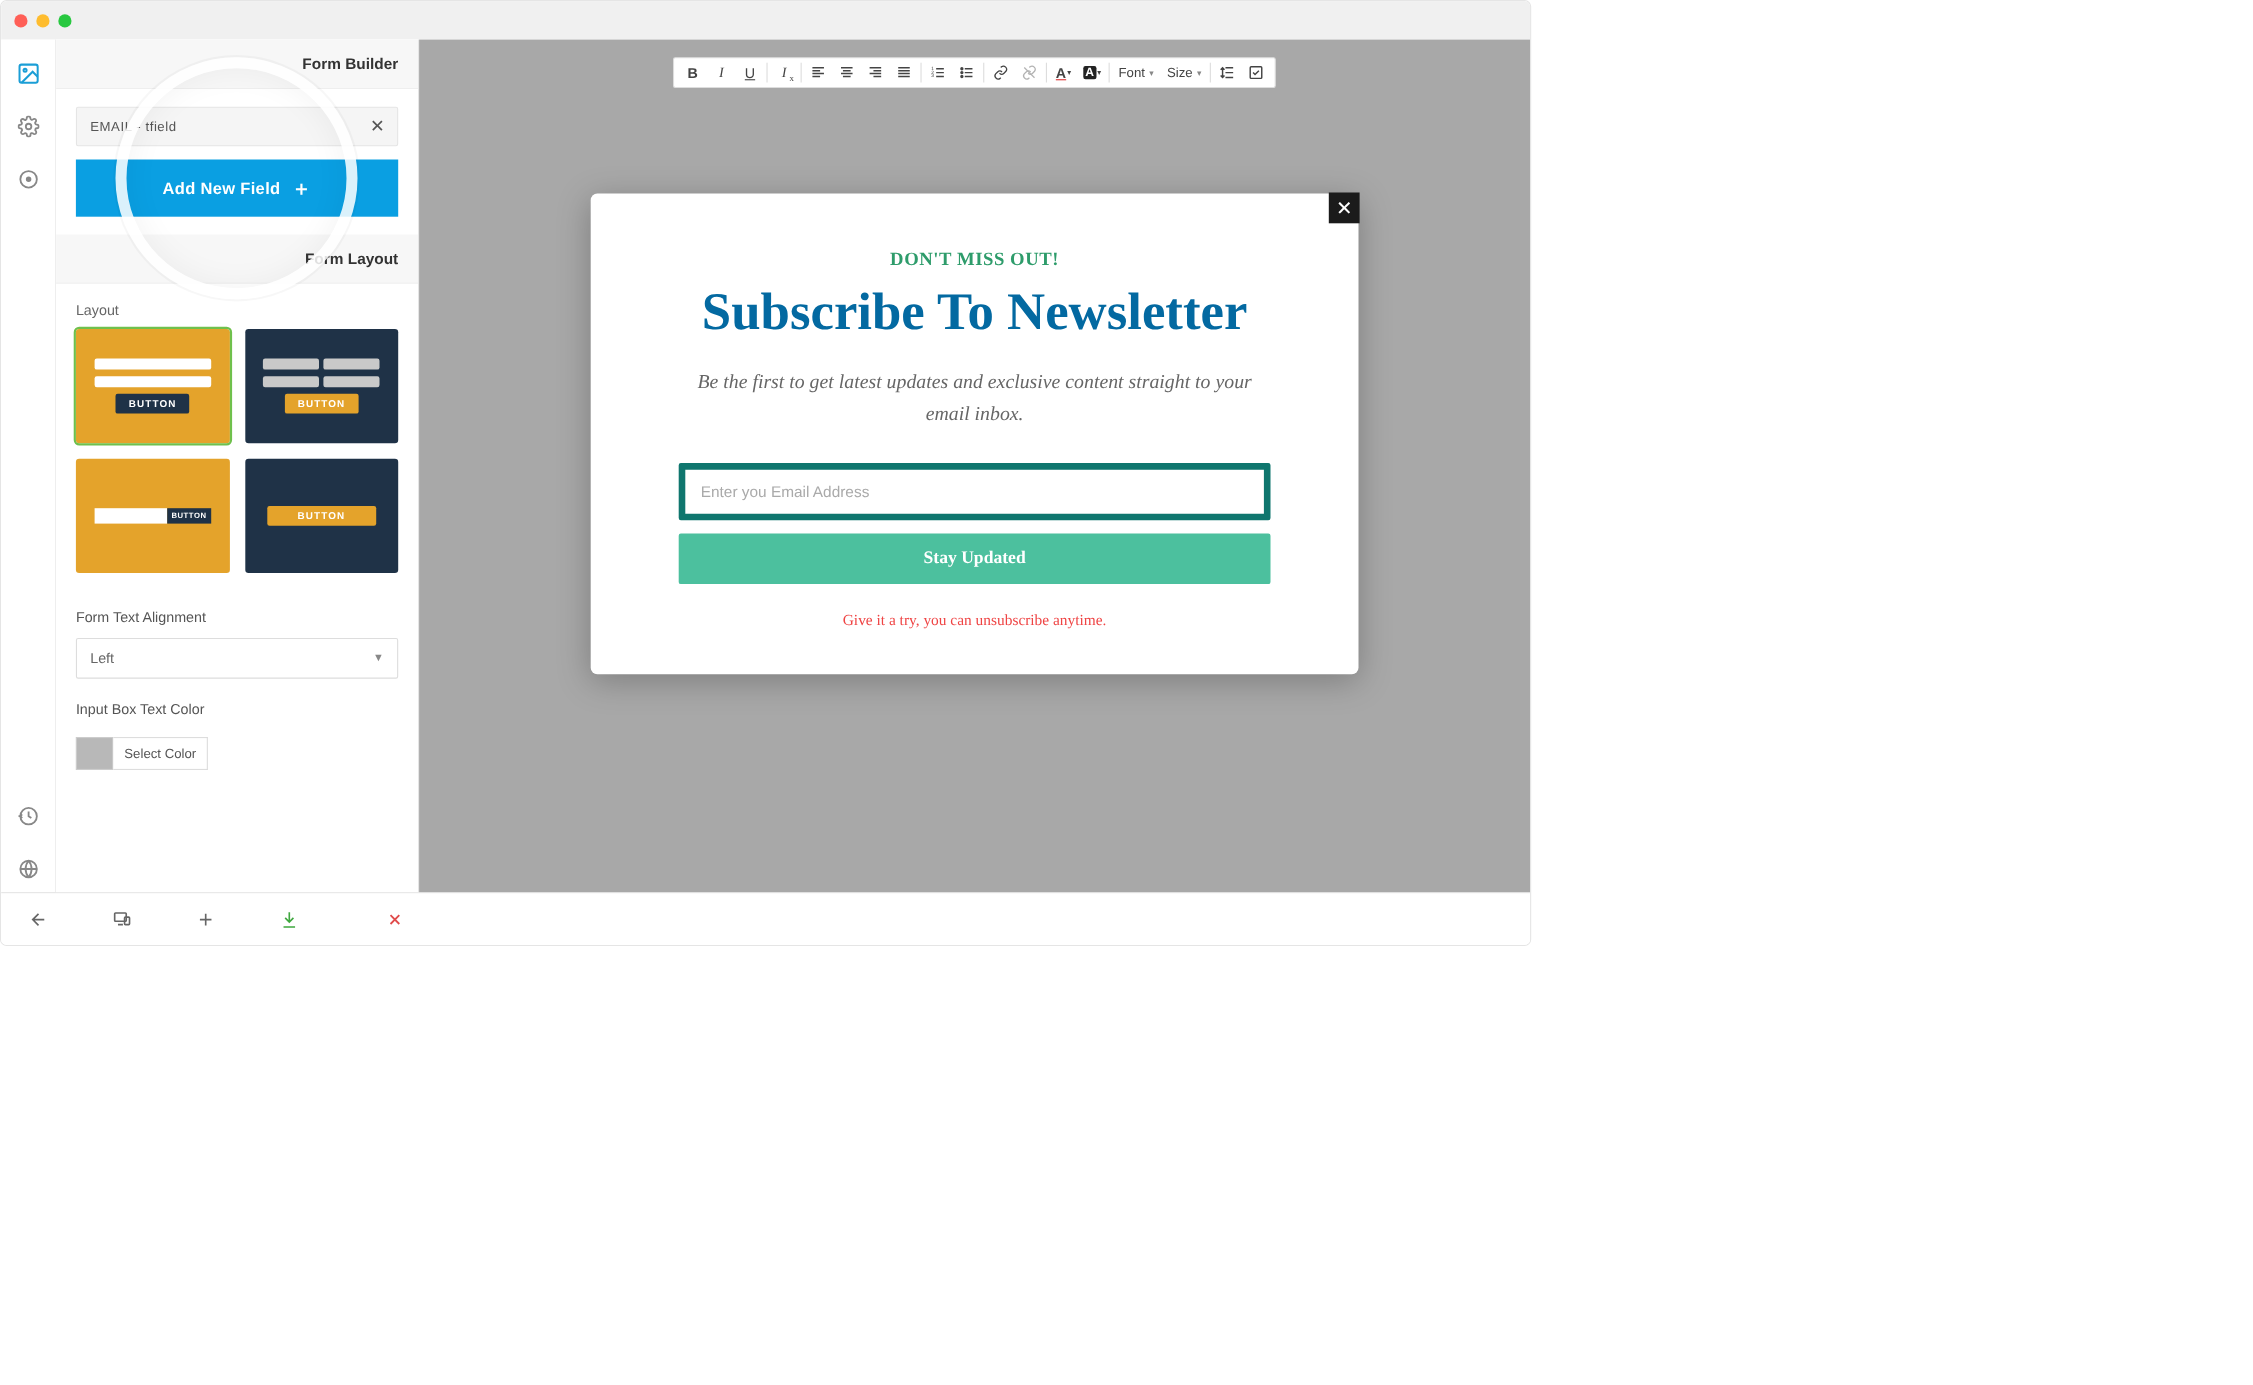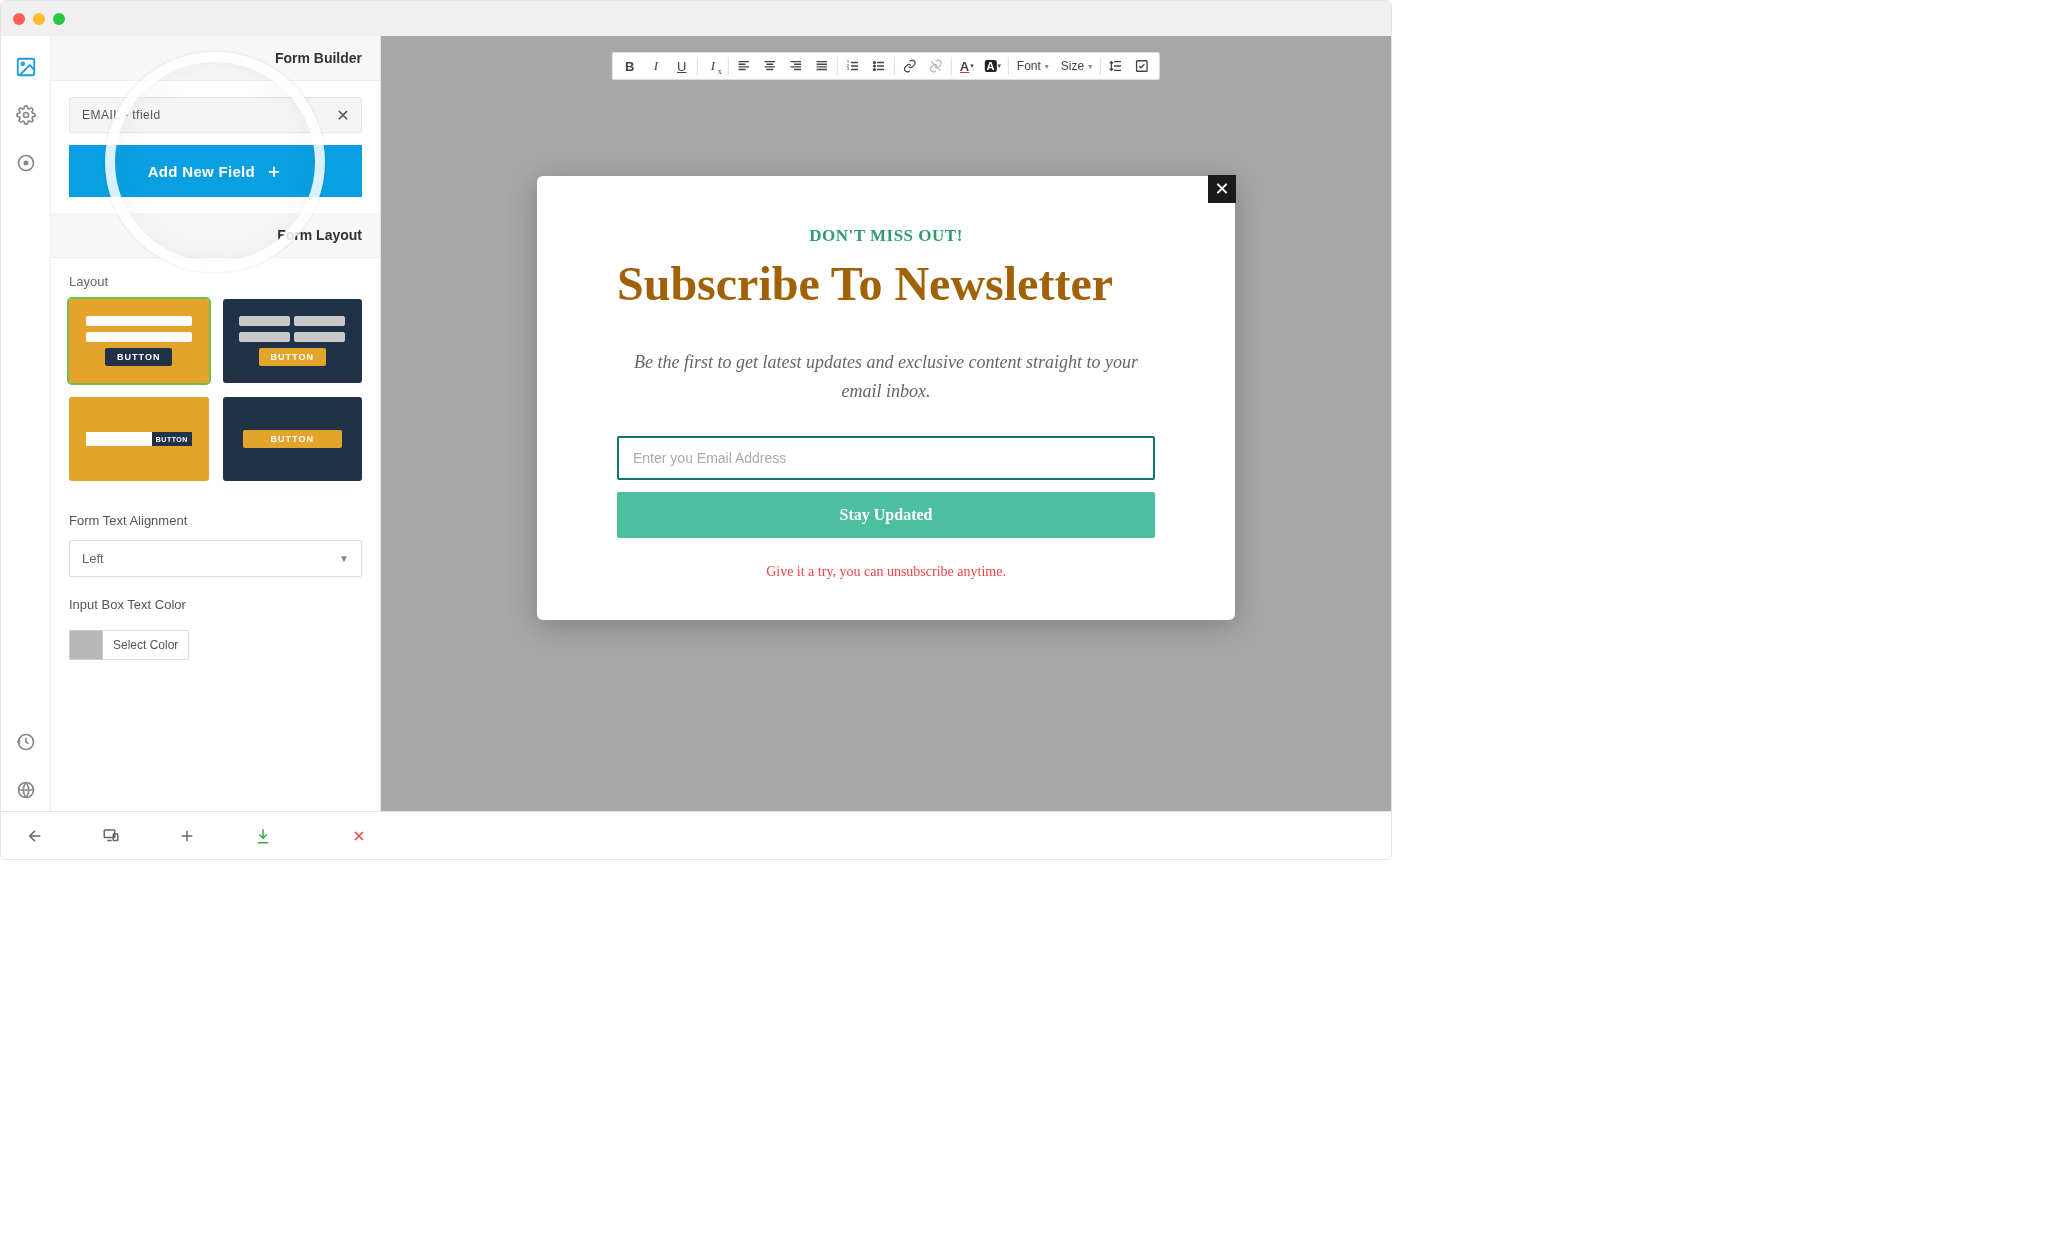--- a/index.html
+++ b/index.html
@@ -27,21 +27,21 @@
 
 .field-row { display: flex; align-items: center; background: #f5f5f5; border: 1px solid #e5e5e5; border-radius: 2px; margin-bottom: 12px; }
 .field-row .fld-label { flex: 1; padding: 10px 12px; font-size: 12px; color: #555; letter-spacing: .5px; }
 .field-row .fld-x { width: 36px; display: flex; align-items: center; justify-content: center; color: #555; cursor: pointer; font-size: 16px; }
 
 .add-btn { width: 100%; background: #0a9fe2; color: #fff; font-weight: 700; font-size: 15px; border: none; padding: 14px 16px; display: flex; align-items: center; justify-content: center; gap: 10px; cursor: pointer; letter-spacing: .3px; }
 .add-btn .plus { font-size: 18px; font-weight: 900; }
 
 .layout-label { font-size: 13px; color: #666; margin-bottom: 10px; }
 .layout-grid { display: grid; grid-template-columns: 1fr 1fr; gap: 14px; }
-.layout-card { height: 84px; border-radius: 3px; display: flex; flex-direction: column; align-items: center; justify-content: center; gap: 6px; cursor: pointer; padding: 8px; position: relative; }
+.layout-card { height: 104px; border-radius: 3px; display: flex; flex-direction: column; align-items: center; justify-content: center; gap: 6px; cursor: pointer; padding: 8px; position: relative; }
 .layout-card.sel { outline: 2px solid #6fc04c; }
 .lc-amber { background: #e4a32b; }
 .lc-navy { background: #1f3247; }
 .lc-bar { height: 10px; width: 86%; background: #fff; border-radius: 2px; }
 .lc-2col { display: flex; gap: 4px; width: 86%; }
 .lc-2col div { flex:1; height: 10px; background: #c9c9c9; border-radius: 2px; }
 .lc-btn { font-size: 9px; font-weight: 700; color: #fff; letter-spacing: 1px; padding: 4px 12px; border-radius: 2px; }
 .lc-btn-navy { background: #1f3247; }
 .lc-btn-amber { background: #e4a32b; }
 .lc-inline { display: flex; width: 86%; gap: 0; }
@@ -60,23 +60,23 @@
 
 .rte-toolbar { position: absolute; top: 16px; left: 50%; transform: translateX(-50%); background: #fff; border: 1px solid #ddd; border-radius: 2px; display: flex; align-items: center; height: 28px; padding: 0 4px; gap: 0; }
 .rte-btn { width: 26px; height: 26px; display: flex; align-items: center; justify-content: center; font-size: 13px; color: #444; cursor: pointer; border: none; background: none; }
 .rte-sep { width: 1px; height: 18px; background: #ddd; margin: 0 2px; }
 .rte-drop { display: flex; align-items: center; gap: 4px; font-size: 12px; color: #444; padding: 0 6px; cursor: pointer; }
 .rte-drop .caret { font-size: 8px; color: #888; }
 
 .popup { position: absolute; top: 140px; left: 50%; transform: translateX(-50%); width: 698px; background: #fff; border-radius: 6px; box-shadow: 0 6px 30px rgba(0,0,0,.25); padding: 50px 80px 40px; }
 .popup-close { position: absolute; top: -1px; right: -1px; width: 28px; height: 28px; background: #1b1b1b; color: #fff; display: flex; align-items: center; justify-content: center; font-size: 18px; cursor: pointer; }
 .popup-eyebrow { text-align: center; color: #2e9c6b; font-size: 17px; font-weight: 600; letter-spacing: .5px; font-family: Georgia, serif; margin-bottom: 10px; }
-.popup-title { text-align: left; font-family: Georgia, serif; font-size: 48px; color: #a16207; font-weight: 600; margin-bottom: 37px; }
+.popup-title { text-align: center; font-family: Georgia, serif; font-size: 48px; color: #0369a1; font-weight: 600; margin-bottom: 22px; }
 .popup-sub { text-align: center; font-family: Georgia, serif; font-style: italic; font-size: 18px; color: #666; line-height: 1.6; margin-bottom: 30px; }
-.popup-input { width: 100%; border: 2px solid #0f766e; padding: 12px 14px; font-size: 14px; color: #888; border-radius: 2px; margin-bottom: 12px; background: #fff; }
+.popup-input { width: 100%; border: 6px solid #0f766e; padding: 12px 14px; font-size: 14px; color: #888; border-radius: 2px; margin-bottom: 12px; background: #fff; }
 .popup-btn { width: 100%; background: #4cc09e; color: #fff; border: none; padding: 14px; font-size: 16px; font-weight: 600; font-family: Georgia, serif; border-radius: 2px; cursor: pointer; margin-bottom: 26px; }
 .popup-foot { text-align: center; font-family: Georgia, serif; font-size: 14px; color: #ef4444; }
 
 .bottombar { height: 48px; border-top: 1px solid #e5e5e5; display: flex; align-items: center; padding: 0 24px; gap: 56px; background: #fff; }
 .bb-icon { width: 20px; height: 20px; display: flex; align-items: center; justify-content: center; color: #666; cursor: pointer; }
 
 .highlight-ring { position: absolute; width: 220px; height: 220px; border-radius: 50%; border: 10px solid rgba(255,255,255,0.85); box-shadow: 0 0 0 2px rgba(0,0,0,0.03), inset 0 0 30px rgba(0,0,0,0.05); pointer-events: none; z-index: 50; top: 52px; left: 105px; }
 
 ::placeholder { color: #aaa; }
 </style>

